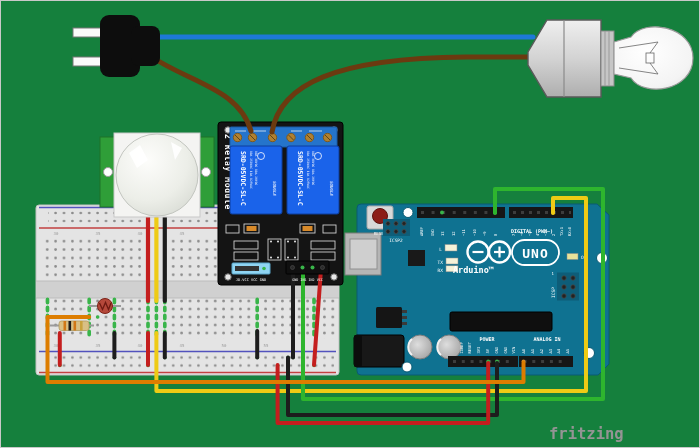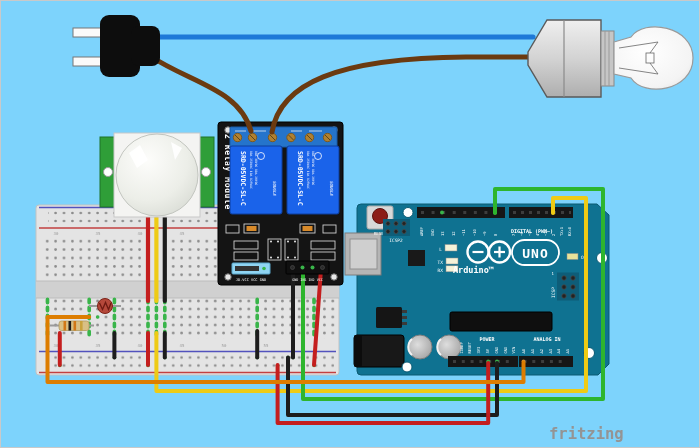--- a/index.html
+++ b/index.html
@@ -1,17 +1,17 @@
 <!DOCTYPE html>
 <html><head>
 <meta charset="utf-8">
 <style>
   html,body{margin:0;padding:0;background:#ffffff;}
   .stage{position:relative;width:700px;height:448px;box-sizing:border-box;
-         border:1px solid #c9c9c9;background:#7dd3fc;overflow:hidden;
+         border:1px solid #c9c9c9;background:#15803d;overflow:hidden;
          font-family:"DejaVu Sans", sans-serif;}
   .stage svg{position:absolute;left:0;top:0;}
   text{font-family:"DejaVu Sans Mono", monospace;}
   .wm{font-family:"DejaVu Sans Mono", monospace;font-weight:bold;}
 </style>
 </head>
 <body>
 
 <div class="stage">
 <svg width="700" height="448" viewBox="0 0 700 448">

